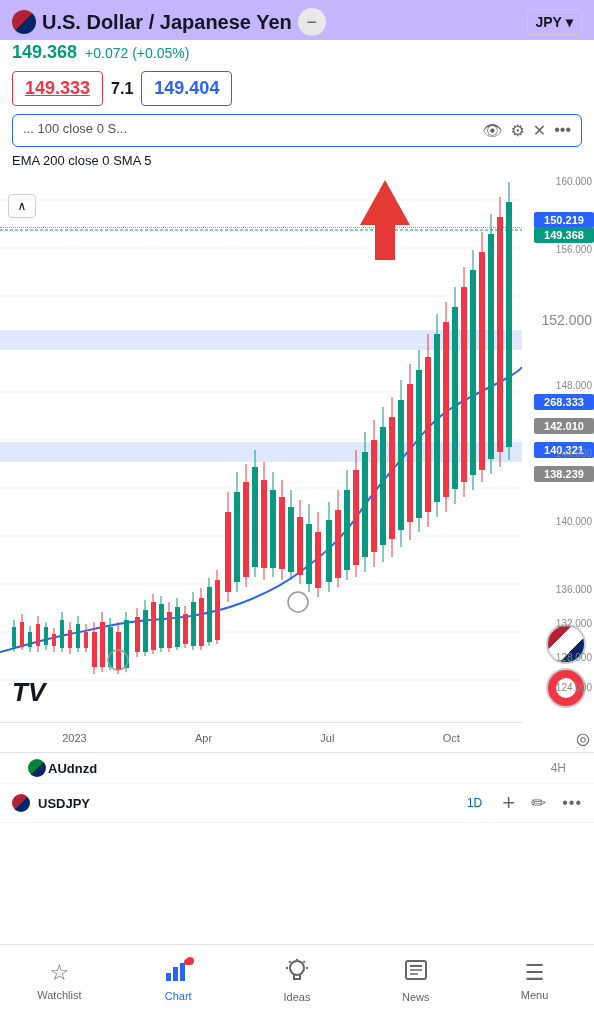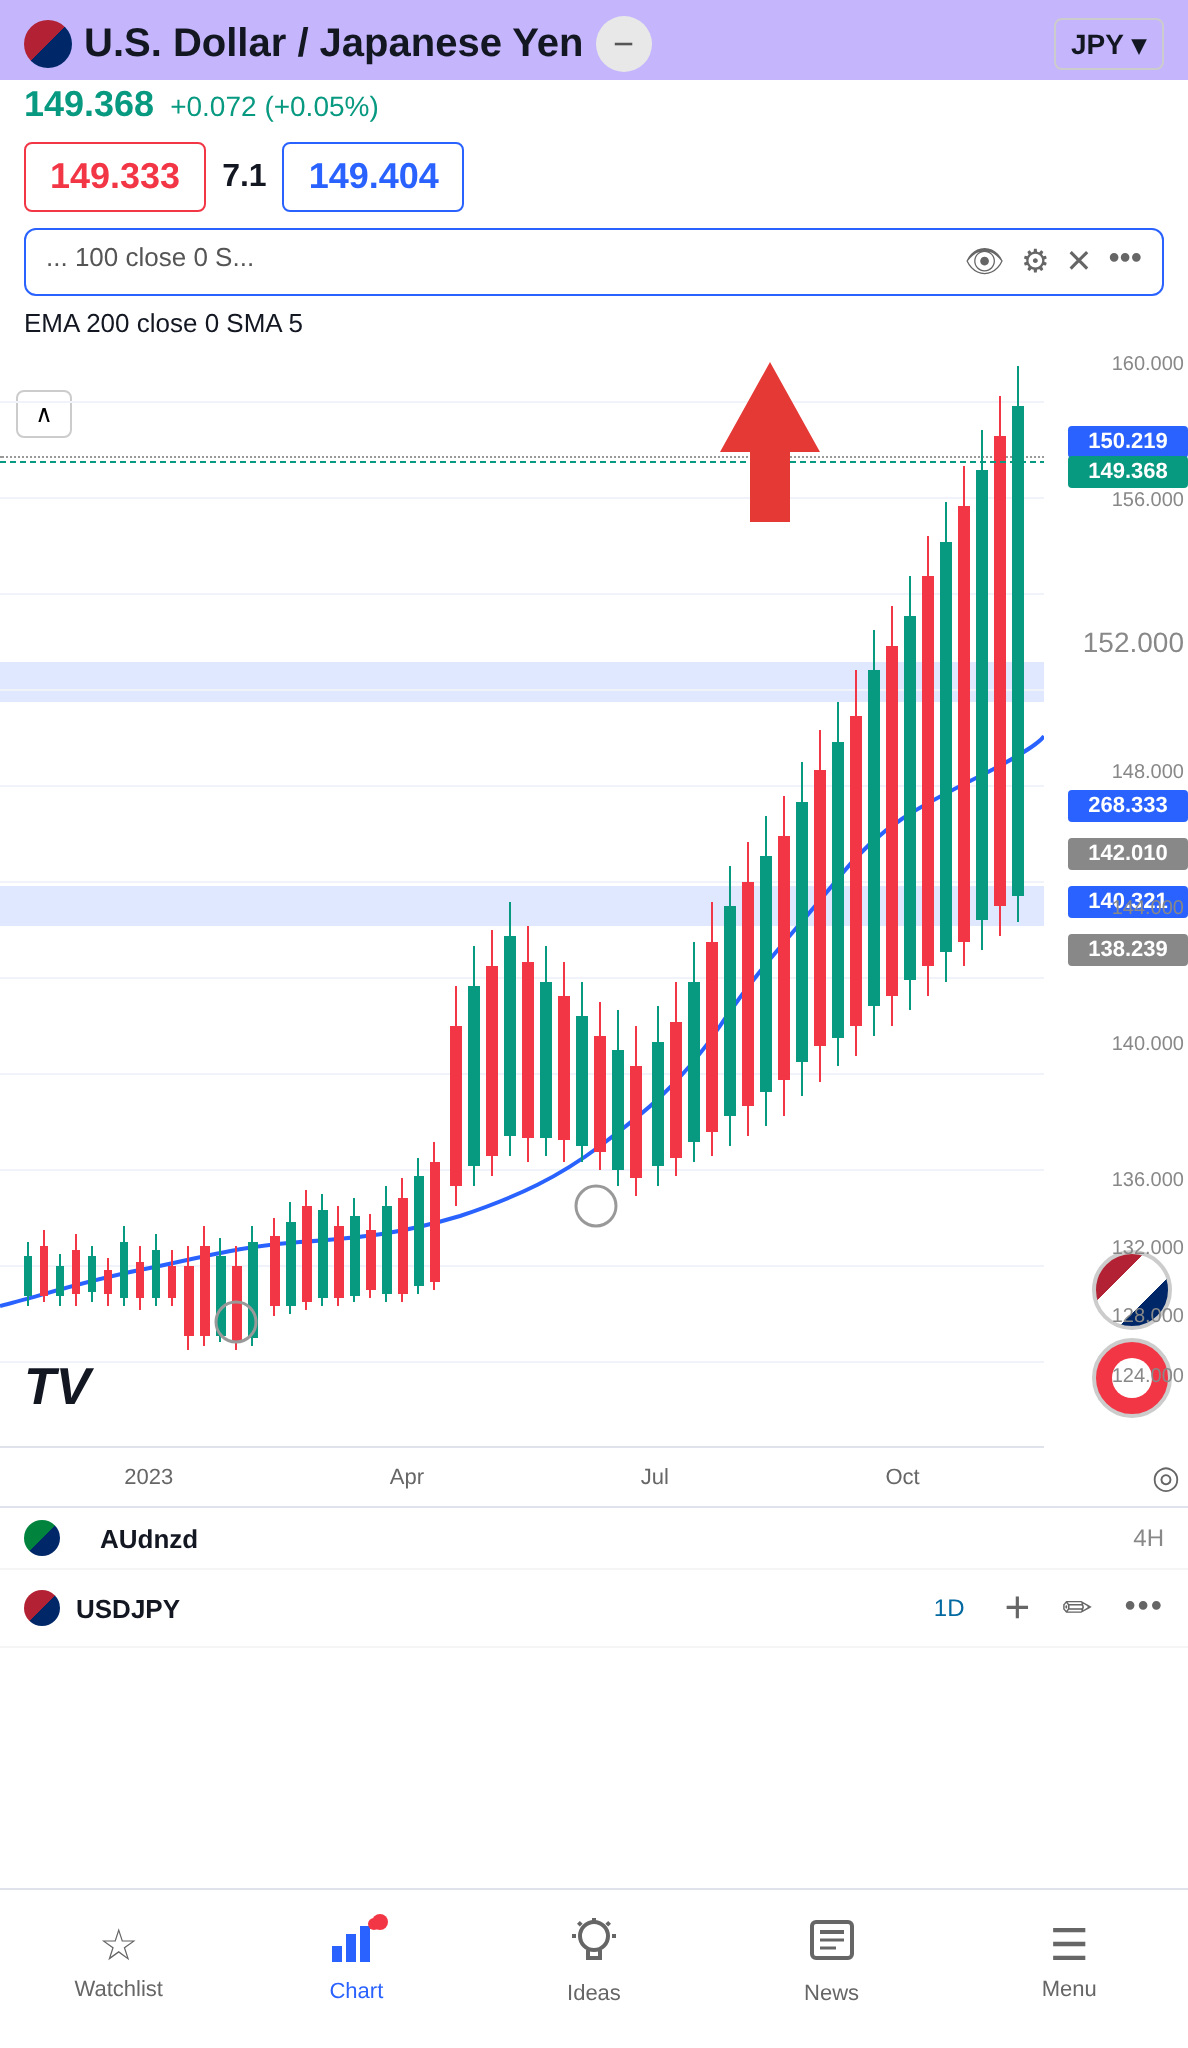--- a/index.html
+++ b/index.html
@@ -90,20 +90,21 @@
     }
     .bid-box {
       border: 1.5px solid #f23645;
       border-radius: 4px;
       padding: 6px 12px;
       font-size: 18px;
       font-weight: 700;
       color: #f23645;
       min-width: 90px;
       text-align: center;
+      text-decoration: underline;
     }
     .spread-box {
       font-size: 16px;
       font-weight: 600;
       color: #131722;
     }
     .ask-box {
       border: 1.5px solid #2962ff;
       border-radius: 4px;
       padding: 6px 12px;
@@ -566,21 +567,21 @@
     <span class="x-label">Apr</span>
     <span class="x-label">Jul</span>
     <span class="x-label">Oct</span>
   </div>
 
   <div class="target-icon">◎</div>
 </div>
 
 <div style="height:92px;background:#fff;border-top:1px solid #e0e3eb;overflow:hidden;">
 
-  <div style="display:flex;align-items:center;padding:6px 12px;gap:20px;border-bottom:1px solid #f5f5f5;">
+  <div style="display:flex;align-items:center;padding:6px 28px;gap:2px;border-bottom:1px solid #f5f5f5;">
     <div style="width:18px;height:18px;border-radius:50%;background:linear-gradient(135deg,#00843d 50%,#002868 50%);flex-shrink:0;"></div>
     <span style="font-size:13px;font-weight:600;color:#131722;flex:1;">AUdnzd</span>
     <span style="font-size:12px;color:#888;">4H</span>
   </div>
 
   <div style="display:flex;align-items:center;padding:6px 12px;gap:8px;border-bottom:1px solid #f5f5f5;">
     <div style="width:18px;height:18px;border-radius:50%;background:linear-gradient(135deg,#b22234 50%,#002868 50%);flex-shrink:0;"></div>
     <span style="font-size:13px;font-weight:700;color:#131722;flex:1;">USDJPY</span>
     <span style="font-size:12px;color:#0369a1;margin-right:12px;">1D</span>
     <span style="font-size:22px;color:#666;cursor:pointer;margin-right:8px;">+</span>

